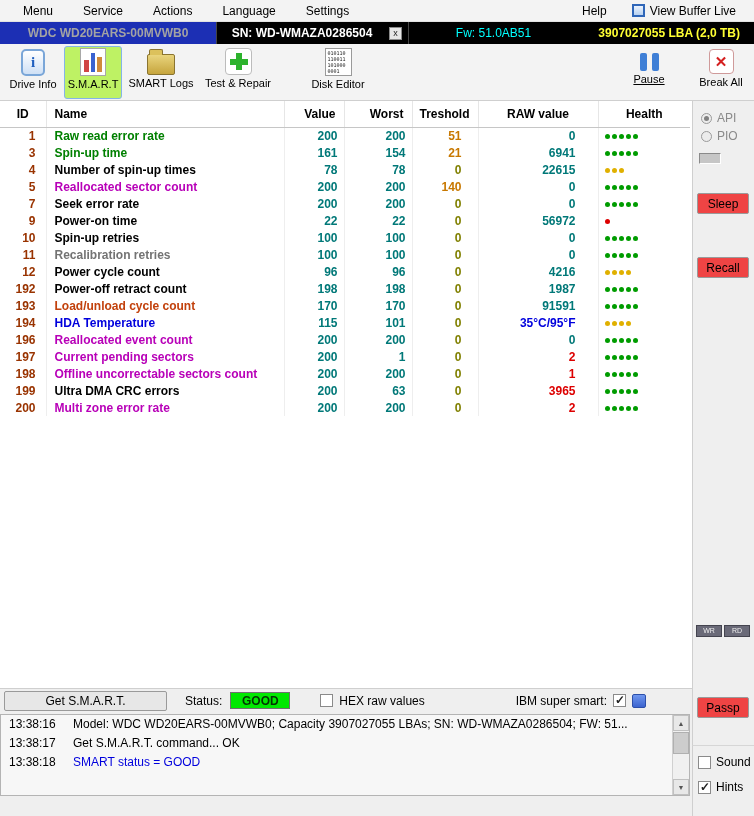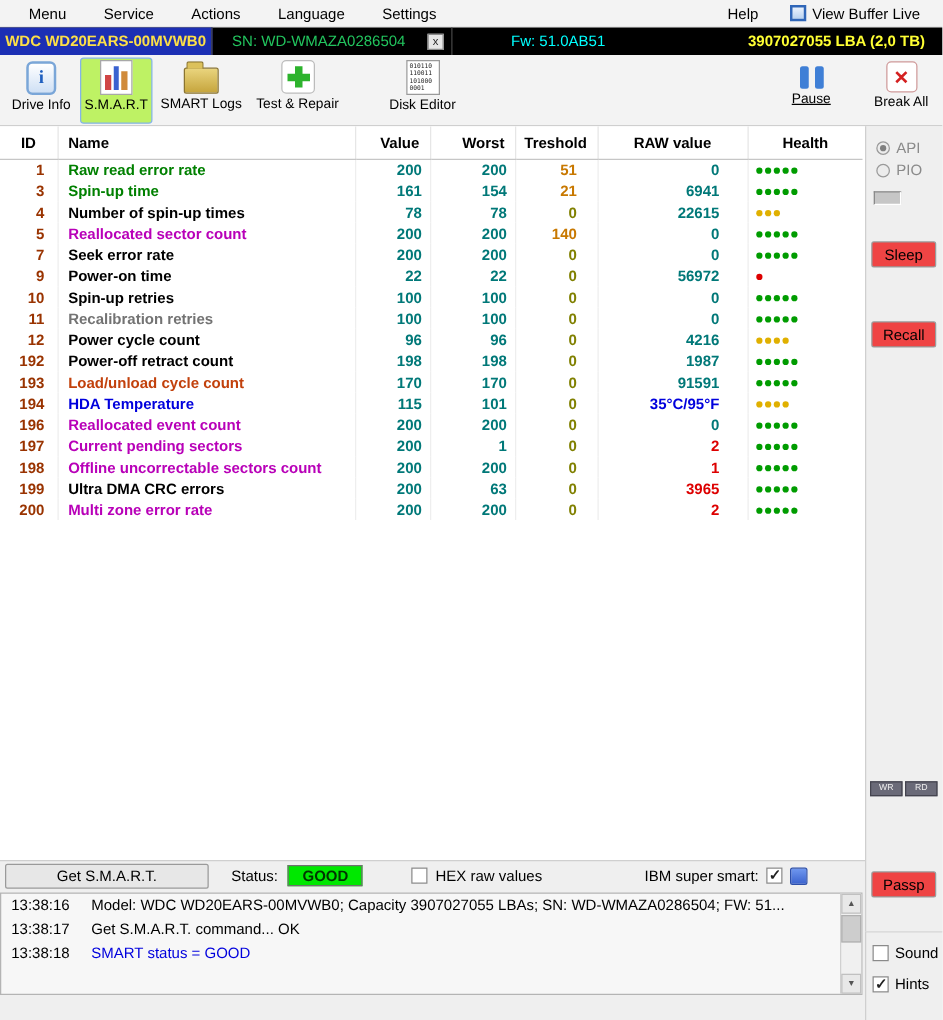--- a/index.html
+++ b/index.html
@@ -11,23 +11,23 @@
   .menubar { position:absolute; top:0; left:0; width:754px; height:22px; background:#f3f3f3;
              border-bottom:1px solid #e2e2e2; display:flex; align-items:center; padding:0 8px; }
   .menu-item { padding:0 15px; height:100%; display:flex; align-items:center; cursor:default; }
   .menu-item.push-right { margin-left:auto; }
   .view-buffer { display:flex; align-items:center; gap:5px; padding:0 10px; }
   .view-buffer-icon { width:13px; height:13px; border:2px solid #2f66b8; background:linear-gradient(#eaf2fd,#b9d2f0); }
 
   
   .titlebar { position:absolute; top:22px; left:0; width:754px; height:22px; background:#000;
               display:flex; align-items:stretch; }
-  .tb-model { width:170px; background:#1c2fb4; color:#fde047; font-weight:bold; display:flex;
+  .tb-model { width:217px; background:#1c2fb4; color:#a3a3a3; font-weight:bold; display:flex;
               align-items:center; justify-content:center; border-right:1px solid #444; }
-  .tb-serial { width:170px; color:#22c55e; display:flex; align-items:center; justify-content:center; }
+  .tb-serial { width:170px; color:#ffffff; display:flex; align-items:center; justify-content:center;font-weight:bold; }
   .tb-close { width:13px; height:13px; align-self:center; margin:0 6px 0 2px; background:#e6e6e6;
               border:1px solid #8a8a8a; color:#222; font-size:9px; line-height:11px; text-align:center; cursor:default; }
   .tb-fw { width:170px; color:#00ffff; display:flex; align-items:center; justify-content:center;
            border-left:1px solid #444; }
   .tb-capacity { flex:1; color:#ffff33; font-weight:bold; display:flex; align-items:center;
                  justify-content:flex-end; padding-right:14px; }
 
   
   .toolbar { position:absolute; top:44px; left:0; width:754px; height:57px; background:#f3f3f3;
              border-bottom:1px solid #cfcfcf; }
@@ -101,21 +101,21 @@
 
   
   .status-bar { position:absolute; left:0; top:688px; width:692px; height:24px; background:#efefef;
                 border-top:1px solid #cfcfcf; display:flex; align-items:center; padding-left:4px; }
   .get-smart-btn { width:163px; height:20px; background:#e7e7e7; border:1px solid #9a9a9a;
                    border-radius:2px; font-size:12px; font-family:inherit; cursor:default; }
   .status-label { margin-left:18px; }
   .good-badge { margin-left:8px; width:60px; height:17px; background:#00e800; border:1px solid #707070;
                 color:#003300; font-weight:bold; display:flex; align-items:center; justify-content:center; }
   .cb-wrap { display:flex; align-items:center; gap:6px; }
-  .hex-wrap { margin-left:39px;justify-content:flex-end; }
+  .hex-wrap { margin-left:30px;justify-content:flex-end; }
   .ibm-wrap { margin-left:auto; margin-right:46px; }
   .checkbox { width:13px; height:13px; background:#fff; border:1px solid #8a8a8a; position:relative; }
   .checkbox.checked::after { content:"\2713"; position:absolute; left:1px; top:-2px; font-size:12px; font-weight:bold; color:#222; }
   .blue-box { width:14px; height:14px; background:linear-gradient(#6f97ef,#3c64cf); border:1px solid #2c4faa; border-radius:2px; }
 
   
   .log-area { position:absolute; left:0; top:714px; width:690px; height:82px; background:#f7f7f7;
               border:1px solid #b4b4b4; }
   .log-line { display:flex; padding:1px 8px; line-height:17px; }
   .log-time { width:64px; }

